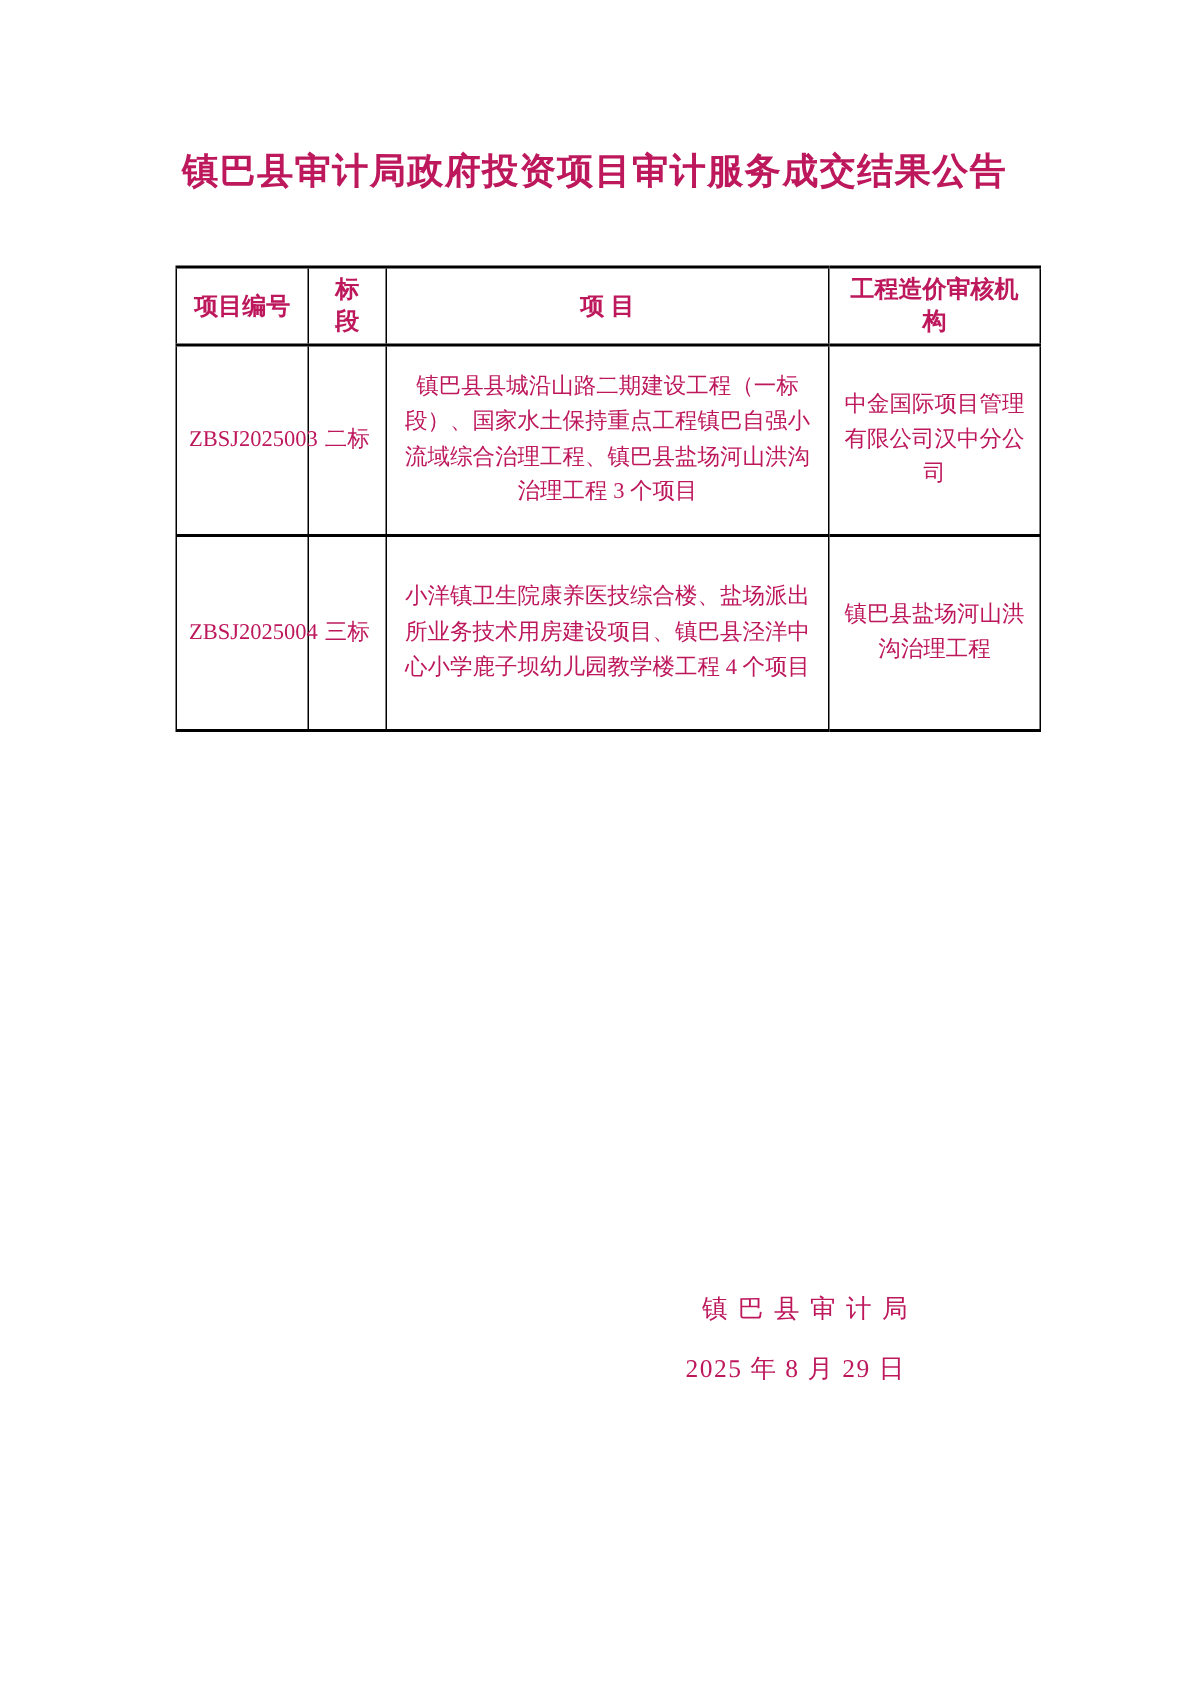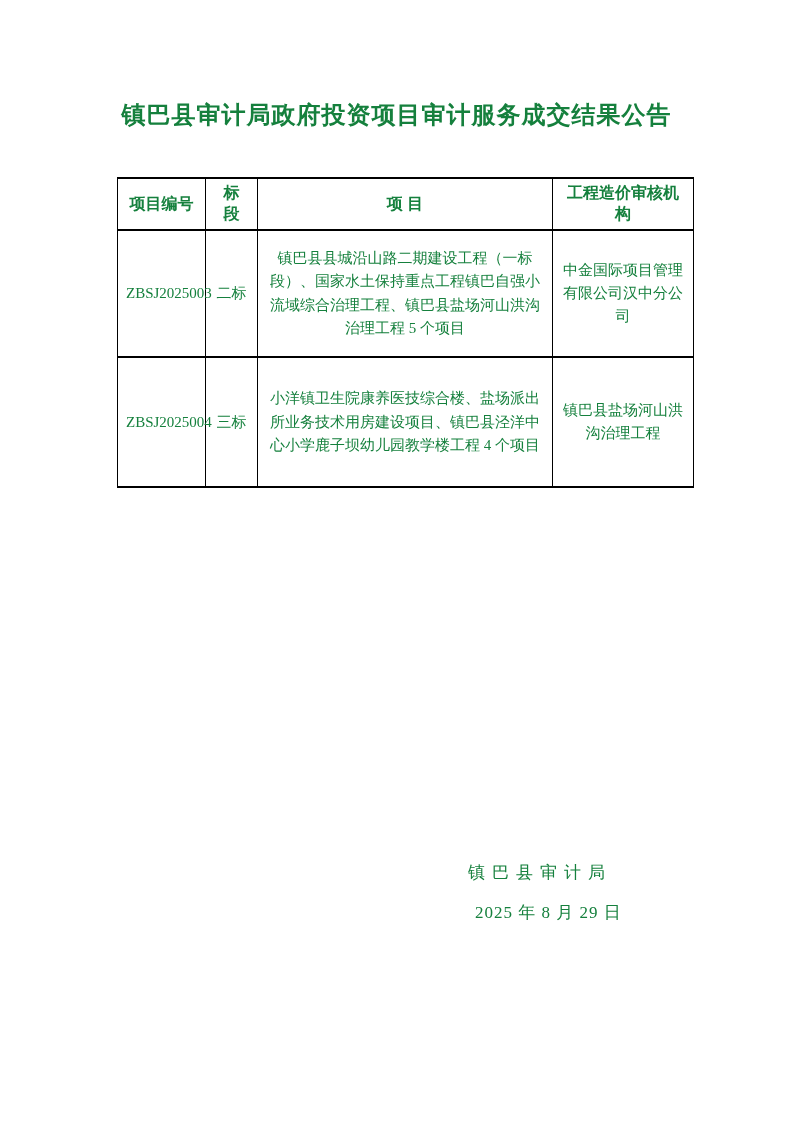--- a/index.html
+++ b/index.html
@@ -5,21 +5,21 @@
   html, body {
     margin: 0;
     padding: 0;
     background: #ffffff;
   }
   .page {
     position: relative;
     width: 793px;
     height: 1122px;
     background: #ffffff;
-    color: #15803d;
+    color: #be185d;
     font-family: "Liberation Serif", "DejaVu Serif", serif;
     overflow: hidden;
   }
   .doc-title {
     margin: 0;
     padding-top: 99px;
     text-align: center;
     font-family: "Liberation Sans", "DejaVu Sans", sans-serif;
     font-weight: bold;
     font-size: 24px;
@@ -72,21 +72,20 @@
     left: 468px;
     font-size: 17px;
     letter-spacing: 7px;
   }
   .date-line {
     position: absolute;
     top: 901px;
     left: 457px;
     font-size: 17px;
     letter-spacing: 1px;
-    margin-left: 18px;
   }
 </style>
 </head>
 <body>
 
 <div class="page">
 
   <h1 class="doc-title">镇巴县审计局政府投资项目审计服务成交结果公告</h1>
 
   <table class="result-table">
@@ -101,21 +100,21 @@
         <th>项目编号</th>
         <th>标  段</th>
         <th>项  目</th>
         <th>工程造价审核机构</th>
       </tr>
     </thead>
     <tbody>
       <tr class="row-1">
         <td class="cell-id">ZBSJ2025003</td>
         <td>二标</td>
-        <td>镇巴县县城沿山路二期建设工程（一标段）、国家水土保持重点工程镇巴自强小流域综合治理工程、镇巴县盐场河山洪沟治理工程 5 个项目</td>
+        <td>镇巴县县城沿山路二期建设工程（一标段）、国家水土保持重点工程镇巴自强小流域综合治理工程、镇巴县盐场河山洪沟治理工程 3 个项目</td>
         <td>中金国际项目管理有限公司汉中分公司</td>
       </tr>
       <tr class="row-2">
         <td class="cell-id">ZBSJ2025004</td>
         <td>三标</td>
         <td>小洋镇卫生院康养医技综合楼、盐场派出所业务技术用房建设项目、镇巴县泾洋中心小学鹿子坝幼儿园教学楼工程 4 个项目</td>
         <td>镇巴县盐场河山洪沟治理工程</td>
       </tr>
     </tbody>
   </table>

